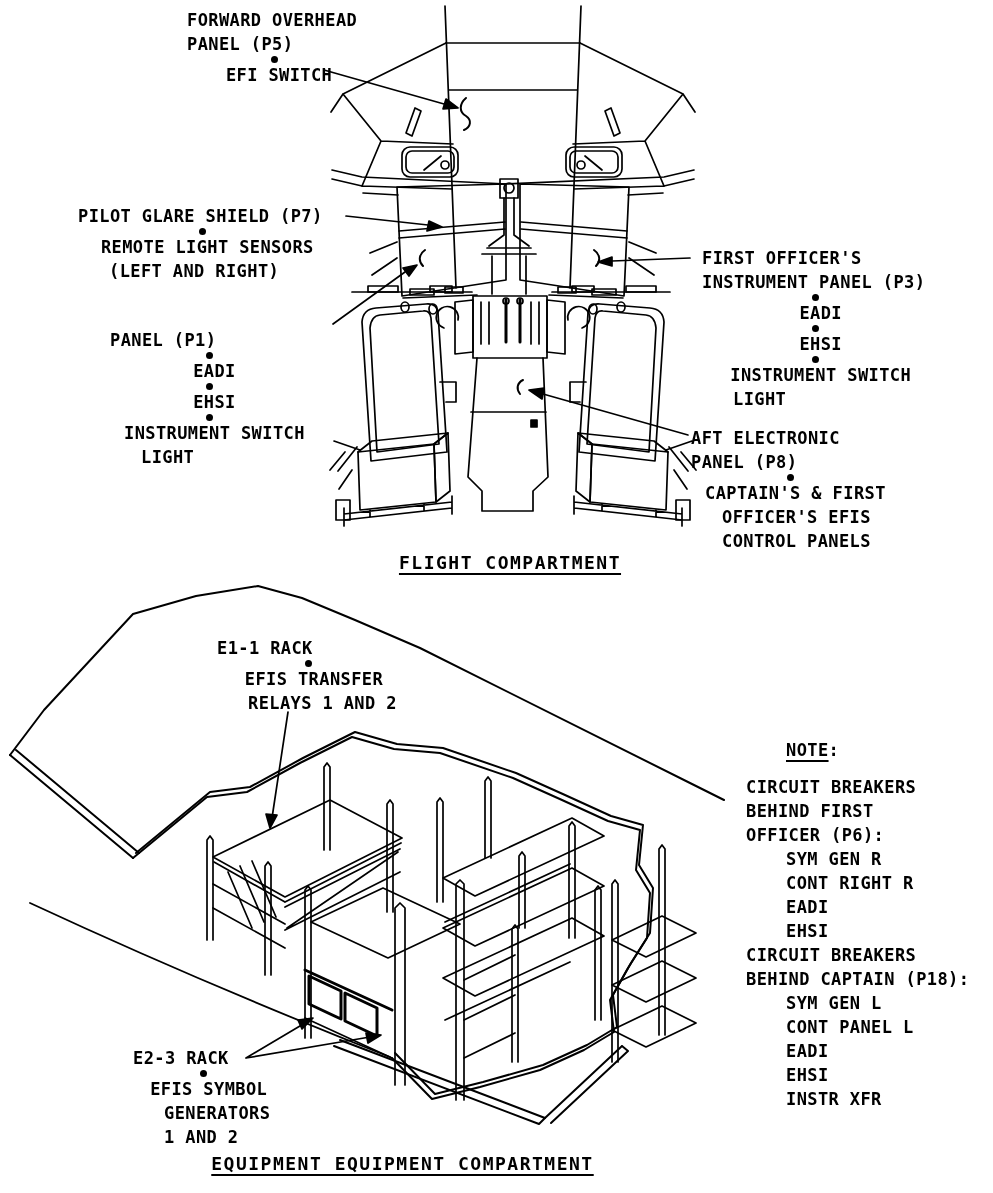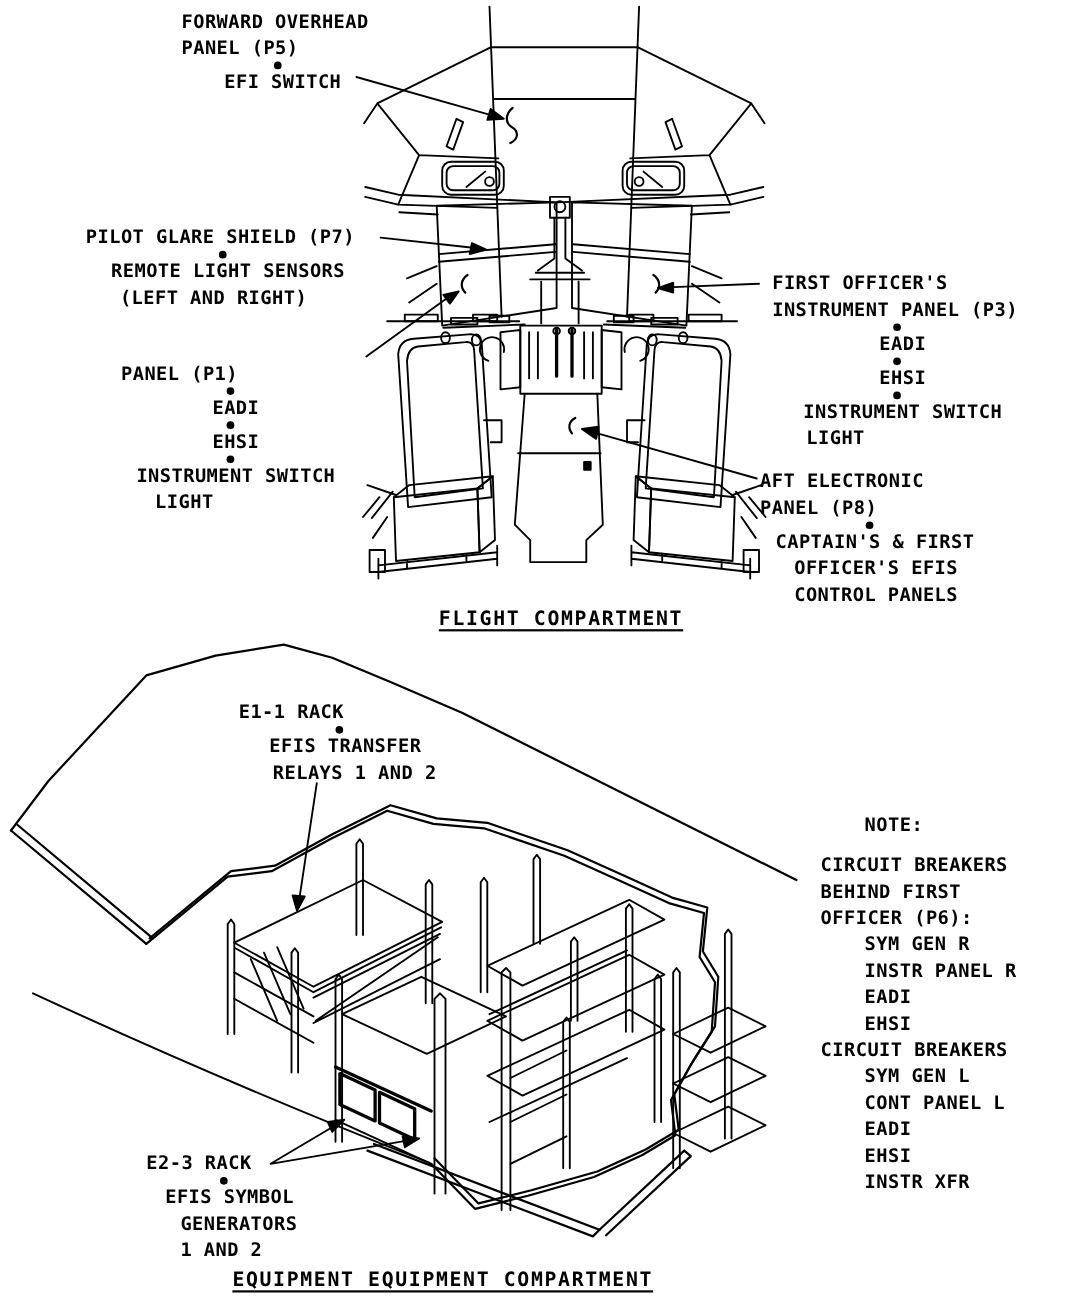--- a/index.html
+++ b/index.html
@@ -10,21 +10,21 @@
        line-height:24px;white-space:nowrap;}
   .ln{white-space:nowrap;}
   .bl{padding-left:14px;display:flex;align-items:center;flex-direction:column;}
   .dot{display:inline-block;width:7px;height:7px;border-radius:50%;background:#000;
        margin-right:10px;flex:0 0 auto;}
   .cont{padding-left:31px;}
   .cap{position:absolute;z-index:2;font-size:18px;font-weight:bold;letter-spacing:1.5px;
        text-align:center;text-decoration:underline;text-decoration-thickness:2px;
        text-underline-offset:4px;white-space:nowrap;}
   .note-items .ln{padding-left:40px;}
-  .u{text-decoration-thickness:2px;text-underline-offset:4px;}
+  .u{text-decoration:underline;text-decoration-thickness:2px;text-underline-offset:4px;}
   .note-gap{height:13px;}
 </style>
 </head>
 <body>
 
 <div class="page">
 
 <svg class="art" width="993" height="1193" viewBox="0 0 993 1193" fill="none" stroke="#000" stroke-width="1.7" stroke-linecap="round" stroke-linejoin="round">
 
   <g>
@@ -219,21 +219,21 @@
       <polygon points="270,828 266,814 277,815" fill="#000"></polygon>
     </g>
     <g>
       <path d="M246,1058 L305,1023 M246,1058 L370,1037"></path>
       <polygon points="313,1018 302,1029 298,1020" fill="#000"></polygon>
       <polygon points="381,1035 368,1043 366,1033" fill="#000"></polygon>
     </g>
   </g>
 </svg>
 
-  <div class="lbl" style="left:165px;top:8px">
+  <div class="lbl" style="left:187px;top:8px">
     <div class="ln">FORWARD OVERHEAD</div>
     <div class="ln">PANEL (P5)</div>
     <div class="ln bl">
         <span class="dot"></span>
         <span>EFI SWITCH</span>
       </div>
   </div>
 
   <div class="lbl" style="left:78px;top:204px">
     <div class="ln">PILOT GLARE SHIELD (P7)</div>
@@ -311,24 +311,25 @@
     <div class="ln cont">1 AND 2</div>
   </div>
 
   <div class="lbl note-items" style="left:746px;top:738px">
     <div class="ln"><span class="u">NOTE</span><span>:</span></div>
     <div class="note-gap"></div>
     <div class="ln" style="padding-left:0">CIRCUIT BREAKERS</div>
     <div class="ln" style="padding-left:0">BEHIND FIRST</div>
     <div class="ln" style="padding-left:0">OFFICER (P6):</div>
     <div class="ln">SYM GEN R</div>
-    <div class="ln">INSTR PANEL R</div>
+    <div class="ln">CONT RIGHT R</div>
     <div class="ln">EADI</div>
     <div class="ln">EHSI</div>
     <div class="ln" style="padding-left:0">CIRCUIT BREAKERS</div>
+    <div class="ln" style="padding-left:0">BEHIND CAPTAIN (P18):</div>
     <div class="ln">SYM GEN L</div>
     <div class="ln">CONT PANEL L</div>
     <div class="ln">EADI</div>
     <div class="ln">EHSI</div>
     <div class="ln">INSTR XFR</div>
   </div>
 
   <div class="cap" style="left:200px;top:1153px;width:405px">EQUIPMENT EQUIPMENT COMPARTMENT</div>
 
 </div>

